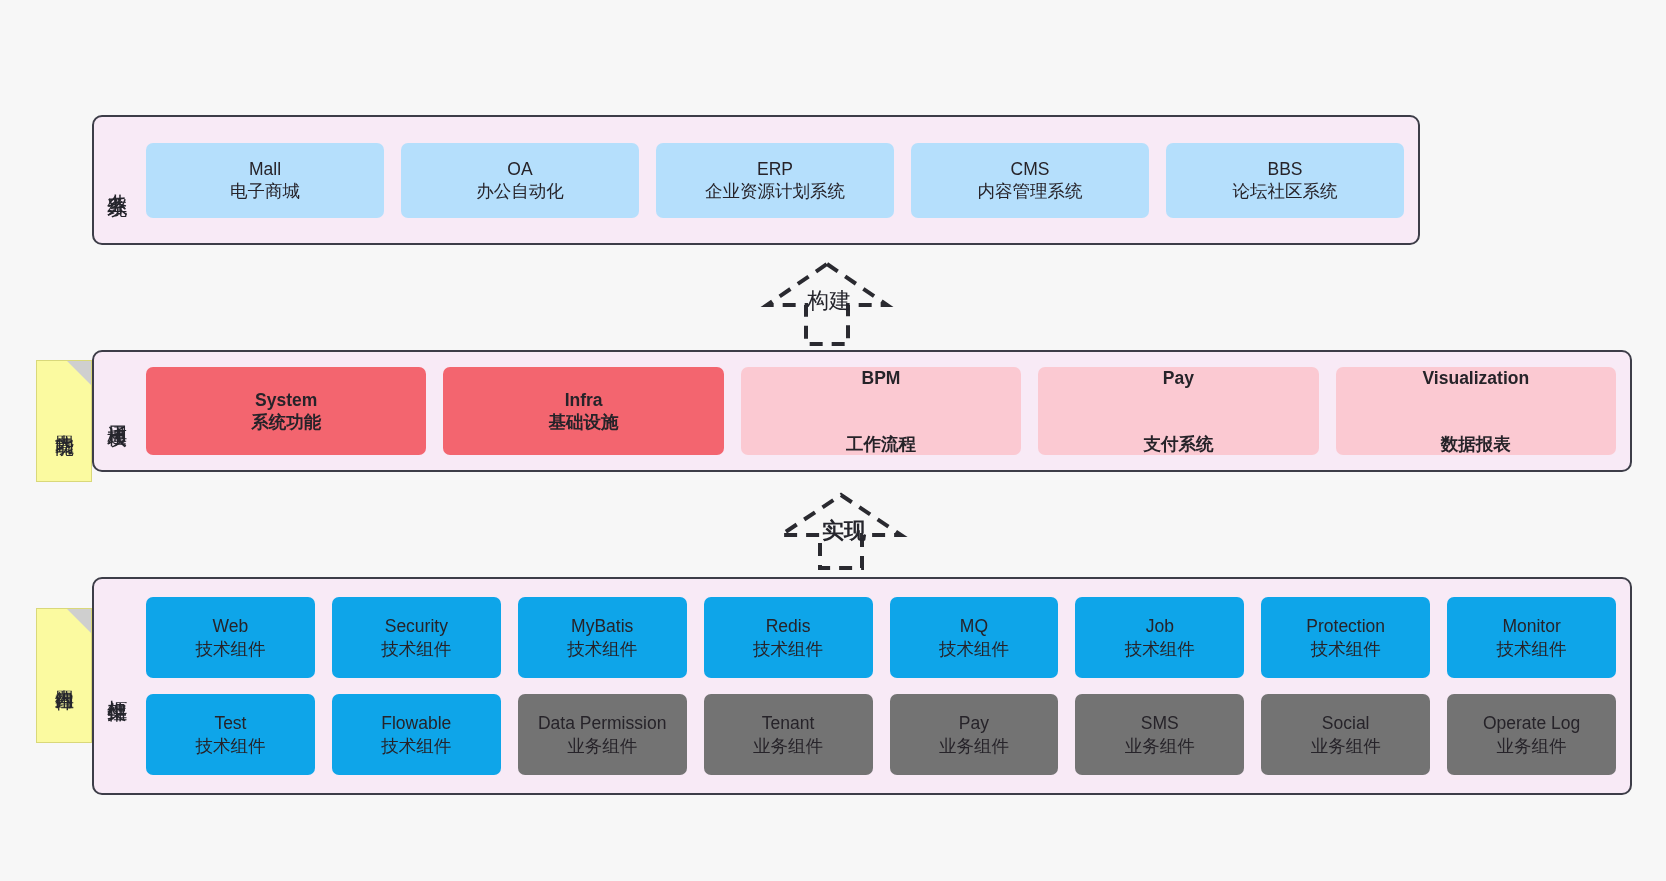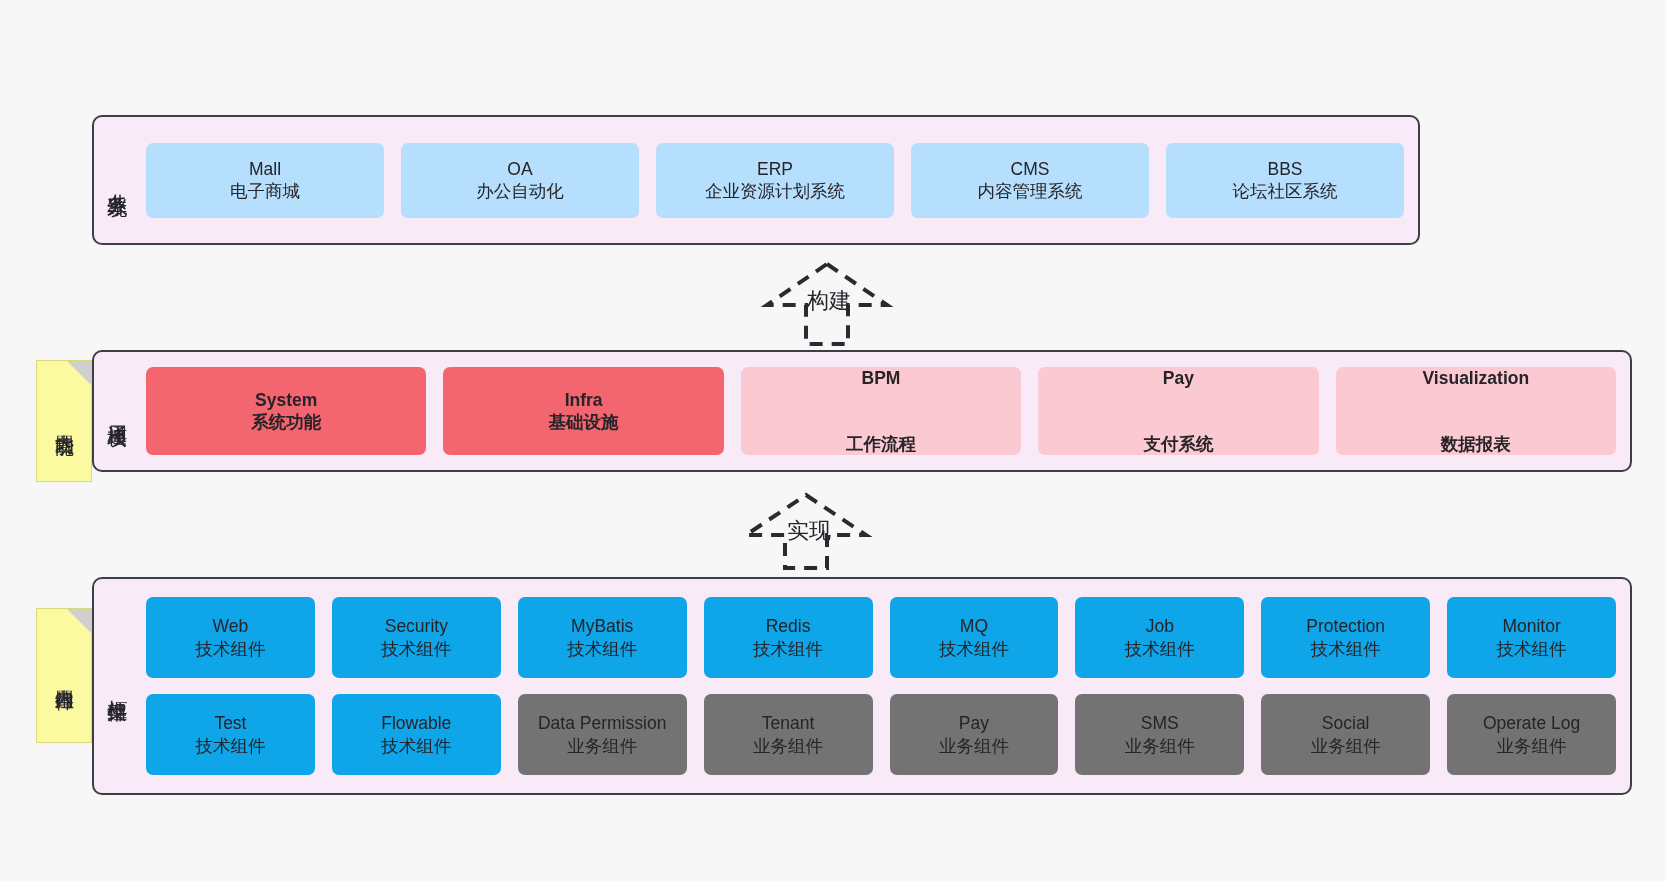--- a/index.html
+++ b/index.html
@@ -193,21 +193,21 @@
           <span class="cn">数据报表</span>
         </div>
       </div>
     </div>
   </div>
 
   <div class="note" style="left:36px;top:360px;width:56px;height:122px;">
     <span>内置功能</span>
   </div>
 
-  <div class="arrow" style="left:731px;top:489px;">
+  <div class="arrow" style="left:766px;top:489px;font-weight:bold;">
     <svg width="150" height="84" viewBox="0 0 150 84">
       <path d="M75 6 L135 46 L96 46 L96 79 L54 79 L54 46 L15 46 Z" fill="none" stroke="#2a2a30" stroke-width="4" stroke-dasharray="13 9" stroke-linejoin="miter"></path>
     </svg>
     <div class="arrow-label" style="left:56px;top:27px;">实现</div>
   </div>
 
   <div class="layer" id="layer-frame" style="left:92px;top:577px;width:1540px;height:218px;">
     <div class="layer-title">框架组件</div>
     <div class="layer-body">
 

